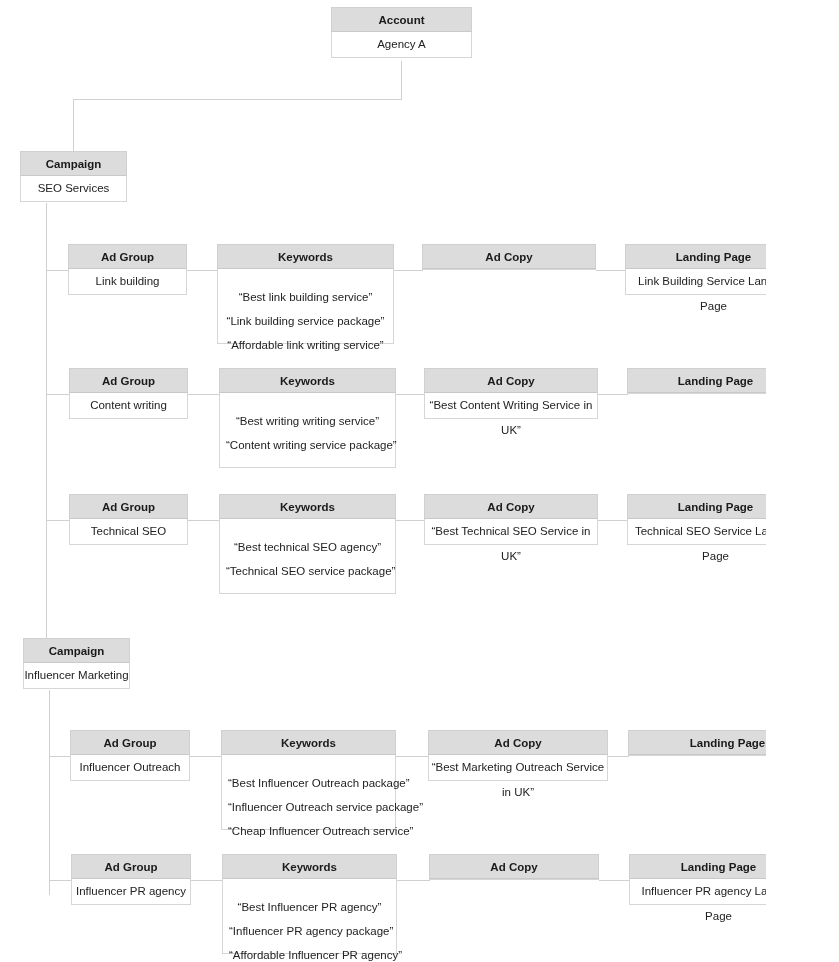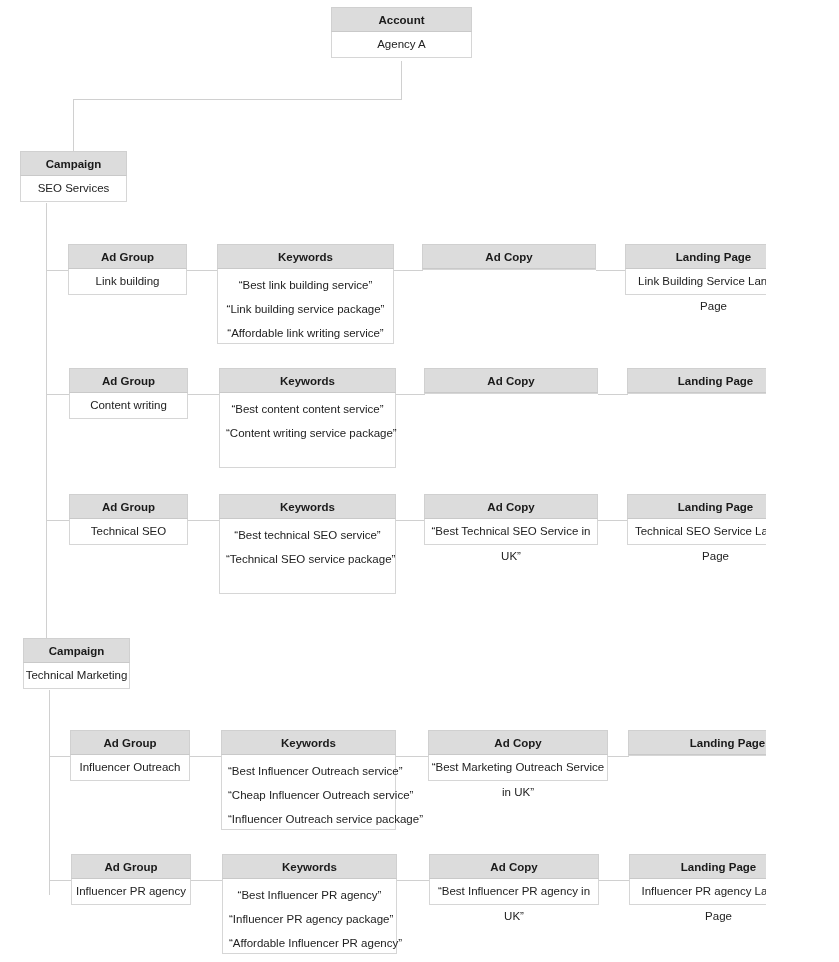--- a/index.html
+++ b/index.html
@@ -39,21 +39,21 @@
     text-align: center;
     line-height: 24px;
     height: 25px;
     margin: -1px -1px 0 -1px;
   }
   .node-body {
     box-sizing: border-box;
     text-align: center;
     font-size: 11.5px;
     color: #222222;
-    padding: 4px 6px;
+    padding: 16px 6px;
   }
   .node-body .row {
     line-height: 24px;
     white-space: nowrap;
   }
   .node.single .node-body {
     padding: 0;
     line-height: 25px;
     height: 25px;
     text-align: center;
@@ -143,76 +143,79 @@
 
   <div class="node single" style="left:69px; top:369px; width:119px;">
     <div class="node-header">Ad Group</div>
     <div class="node-body">
       <div>Content writing</div>
     </div>
   </div>
   <div class="node" style="left:219px; top:369px; width:177px; height:99px;">
     <div class="node-header">Keywords</div>
     <div class="node-body">
-      <div class="row">“Best content content service”</div>
+      <div class="row">“Best writing writing service”</div>
       <div class="row">“Content writing service package”</div>
     </div>
   </div>
   <div class="node single" style="left:424px; top:369px; width:174px;">
     <div class="node-header">Ad Copy</div>
+    <div class="node-body">
+      <div>“Best Content Writing Service in UK”</div>
+    </div>
   </div>
   <div class="node single" style="left:627px; top:369px; width:177px;">
     <div class="node-header">Landing Page</div>
   </div>
 
   <div class="node single" style="left:69px; top:495px; width:119px;">
     <div class="node-header">Ad Group</div>
     <div class="node-body">
       <div>Technical SEO</div>
     </div>
   </div>
   <div class="node" style="left:219px; top:495px; width:177px; height:99px;">
     <div class="node-header">Keywords</div>
     <div class="node-body">
-      <div class="row">“Best technical SEO service”</div>
+      <div class="row">“Best technical SEO agency”</div>
       <div class="row">“Technical SEO service package”</div>
     </div>
   </div>
   <div class="node single" style="left:424px; top:495px; width:174px;">
     <div class="node-header">Ad Copy</div>
     <div class="node-body">
       <div>“Best Technical SEO Service in UK”</div>
     </div>
   </div>
   <div class="node single" style="left:627px; top:495px; width:177px;">
     <div class="node-header">Landing Page</div>
     <div class="node-body">
       <div>Technical SEO Service Landing Page</div>
     </div>
   </div>
 
   <div class="node single" style="left:23px; top:639px; width:107px;">
     <div class="node-header">Campaign</div>
     <div class="node-body">
-      <div>Technical Marketing</div>
+      <div>Influencer Marketing</div>
     </div>
   </div>
 
   <div class="node single" style="left:70px; top:731px; width:120px;">
     <div class="node-header">Ad Group</div>
     <div class="node-body">
       <div>Influencer Outreach</div>
     </div>
   </div>
   <div class="node" style="left:221px; top:731px; width:175px; height:99px;">
     <div class="node-header">Keywords</div>
     <div class="node-body">
-      <div class="row">“Best Influencer Outreach service”</div>
+      <div class="row">“Best Influencer Outreach package”</div>
+      <div class="row">“Influencer Outreach service package”</div>
       <div class="row">“Cheap Influencer Outreach service”</div>
-      <div class="row">“Influencer Outreach service package”</div>
     </div>
   </div>
   <div class="node single" style="left:428px; top:731px; width:180px;">
     <div class="node-header">Ad Copy</div>
     <div class="node-body">
       <div>“Best Marketing Outreach Service in UK”</div>
     </div>
   </div>
   <div class="node single" style="left:628px; top:731px; width:199px;">
     <div class="node-header">Landing Page</div>
@@ -227,23 +230,20 @@
   <div class="node" style="left:222px; top:855px; width:175px; height:99px;">
     <div class="node-header">Keywords</div>
     <div class="node-body">
       <div class="row">“Best Influencer PR agency”</div>
       <div class="row">“Influencer PR agency package”</div>
       <div class="row">“Affordable Influencer PR agency”</div>
     </div>
   </div>
   <div class="node single" style="left:429px; top:855px; width:170px;">
     <div class="node-header">Ad Copy</div>
-    <div class="node-body">
-      <div>“Best Influencer PR agency in UK”</div>
-    </div>
   </div>
   <div class="node single" style="left:629px; top:855px; width:179px;">
     <div class="node-header">Landing Page</div>
     <div class="node-body">
       <div>Influencer PR agency Landing Page</div>
     </div>
   </div>
 
 </div>
 

